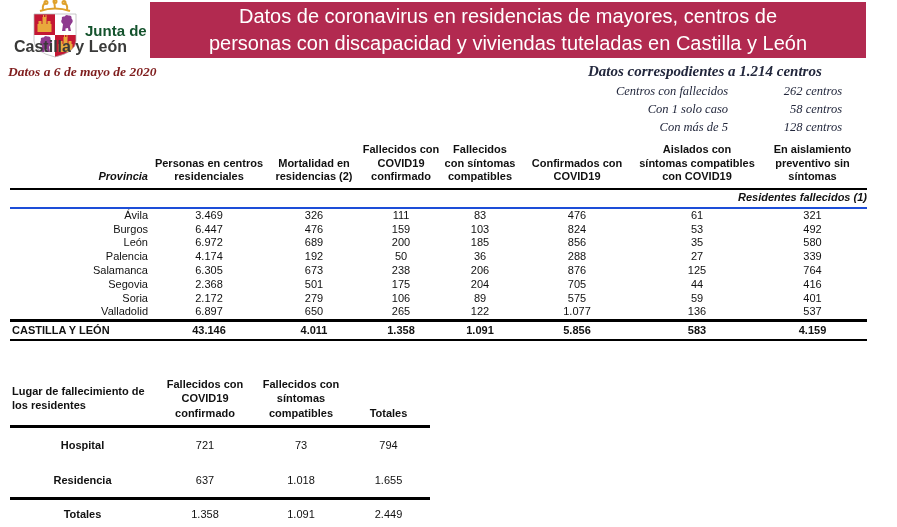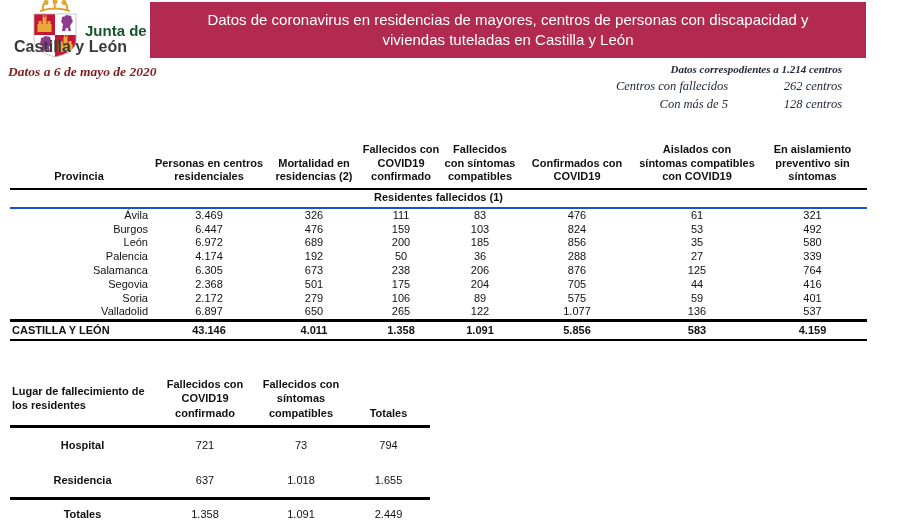--- a/index.html
+++ b/index.html
@@ -12,51 +12,51 @@
   
   .logo { position:absolute; left:0; top:0; width:170px; height:60px; }
   .logo svg { position:absolute; left:30px; top:0; }
   .logo-line1 { position:absolute; left:85px; top:22px; font-size:15px; font-weight:bold; color:#14532d; letter-spacing:0; }
   .logo-line2 { position:absolute; left:14px; top:38px; font-size:16px; font-weight:bold; color:#3a3a39; }
 
   
   .banner {
     position:absolute; left:150px; top:2px; width:716px; height:56px;
     background:#b22a50; color:#ffffff; display:flex; align-items:center; justify-content:center;
-    text-align:center; font-size:15px; line-height:1.35; padding:0 48px;
+    text-align:center; font-size:20px; line-height:1.35; padding:0 48px;
   }
 
   
   .date-note {
     position:absolute; left:8px; top:64px;
     font-family:"Liberation Serif", serif; font-style:italic; font-weight:bold;
     font-size:13.5px; color:#7f1d1d;
   }
 
   
   .centers-info {
     position:absolute; left:588px; top:63px; width:254px;
     font-family:"Liberation Serif", serif; font-style:italic; color:#23283d;
   }
-  .centers-info .info-title { font-weight:bold; font-size:11px; text-align:right; margin-bottom:2px; }
+  .centers-info .info-title { font-weight:bold; font-size:15px; text-align:left; margin-bottom:2px; }
   .info-row { display:flex; font-size:12.5px; line-height:1.45;font-style:italic; }
   .info-label { flex:1; text-align:right; padding-right:28px; }
   .info-value { width:86px; text-align:right; }
 
   
   table { border-collapse:collapse; table-layout:fixed; }
   th, td { font-size:11px; overflow:hidden; }
 
   
   #main-table { position:absolute; left:10px; top:139px; width:857px; }
   #main-table thead th {
     font-weight:bold; text-align:center; vertical-align:bottom;
     padding:0 2px 4px 2px; height:50px; line-height:1.25;
   }
-  #main-table thead th:first-child { text-align:center; padding-left:0; }
+  #main-table thead th:first-child { text-align:right; padding-left:0;font-style:italic; }
   #main-table .head-row th { border-bottom:2.5px solid #000; }
   #main-table .subhead-row th { height:16px; padding:1px 0 2px 0; border-bottom:2px solid #1d4ed8; text-align:center; }
   #main-table tbody td { text-align:center; height:13.8px; padding:0 2px; line-height:13.8px; }
   #main-table tbody td:first-child { text-align:right; }
   #main-table tfoot td {
     font-weight:bold; text-align:center; height:19px; padding:2px 2px;
     border-top:3px solid #000; border-bottom:2.5px solid #000;
   }
   #main-table tfoot td:first-child { text-align:left; }
 
@@ -134,20 +134,24 @@
   <span>Datos de coronavirus en residencias de mayores, centros de personas con discapacidad y viviendas tuteladas en Castilla y León</span>
 </div>
 
 <div class="date-note">Datos a 6 de mayo de 2020</div>
 
 <div class="centers-info">
   <div class="info-title">Datos correspodientes a 1.214 centros</div>
   <div class="info-row">
     <span class="info-label">Centros con fallecidos</span>
     <span class="info-value">262 centros</span>
+  </div>
+  <div class="info-row">
+    <span class="info-label">Con 1 solo caso</span>
+    <span class="info-value">58 centros</span>
   </div>
   <div class="info-row">
     <span class="info-label">Con más de 5</span>
     <span class="info-value">128 centros</span>
   </div>
 </div>
 
 <table id="main-table">
   <colgroup>
     <col style="width:140px">

